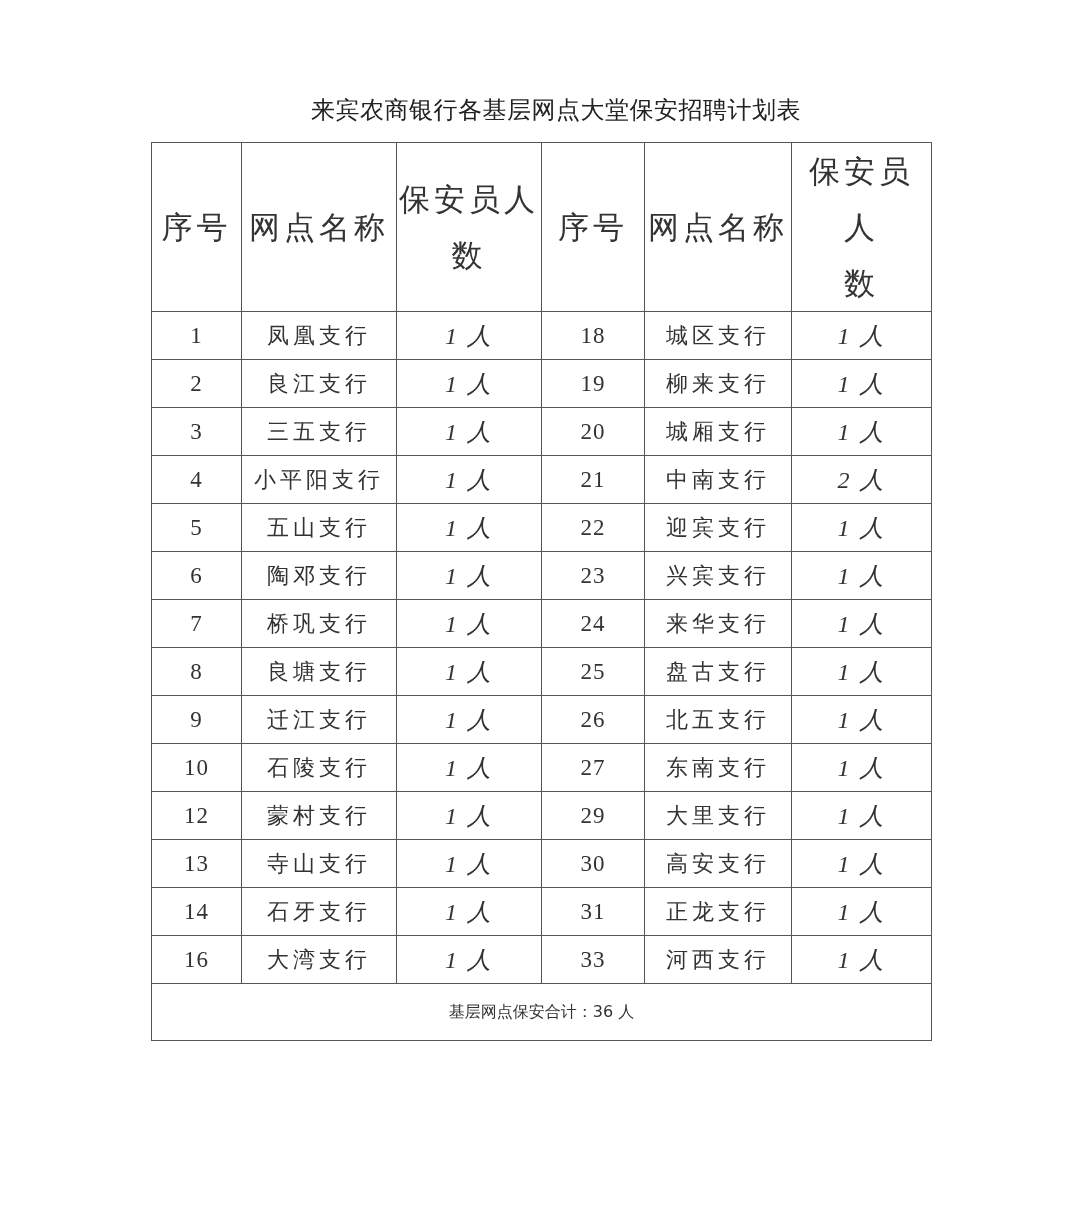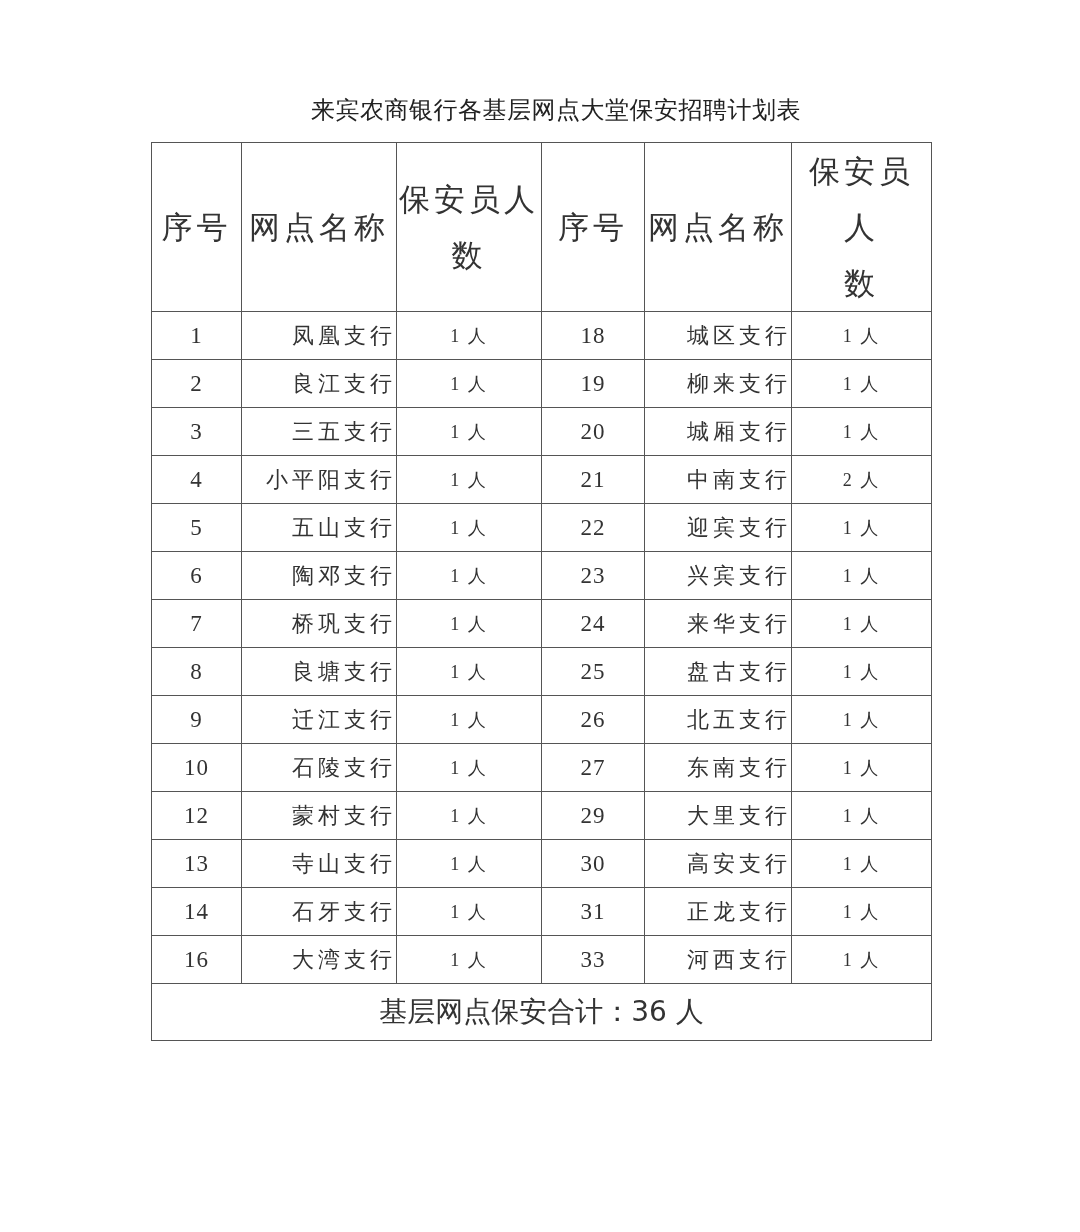--- a/index.html
+++ b/index.html
@@ -7,24 +7,24 @@
          font-family: "DejaVu Serif", "Liberation Serif", serif; color: #333333; }
   .title { position: absolute; left: 16px; width: 1080px; top: 94px; text-align: center;
            font-family: "DejaVu Sans", "Liberation Sans", sans-serif;
            font-size: 24px; color: #222222; letter-spacing: 0.5px; }
   table { position: absolute; left: 151px; top: 142px; width: 780px;
           border-collapse: collapse; table-layout: fixed; }
   td, th { border: 1px solid #555555; text-align: center; vertical-align: middle;
            padding: 0; font-weight: normal; color: #333333; }
   th { height: 113px; font-size: 31px; letter-spacing: 4px; line-height: 56px; }
   td { height: 47px; font-size: 22px; }
-  td.name { letter-spacing: 4px; text-align: right; }
+  td.name { letter-spacing: 4px; }
   td.num { font-family: "Liberation Serif", "DejaVu Serif", serif; font-size: 23px; letter-spacing: 1px; }
-  td.cnt { font-family: "Liberation Serif", "DejaVu Serif", serif; font-size: 18px; letter-spacing: 2px; }
-  td.total { height: 56px; font-size: 28px; font-family: "DejaVu Sans", "Liberation Sans", sans-serif; }
+  td.cnt { font-family: "Liberation Serif", "DejaVu Serif", serif; font-size: 24px; letter-spacing: 2px; font-style: italic; }
+  td.total { height: 56px; font-size: 16px; font-family: "DejaVu Sans", "Liberation Sans", sans-serif; }
   table { border: 1px solid #555555; }
 </style>
 </head>
 <body>
 
 <div class="title">来宾农商银行各基层网点大堂保安招聘计划表</div>
 
 <table>
   <colgroup>
     <col style="width:90px">

